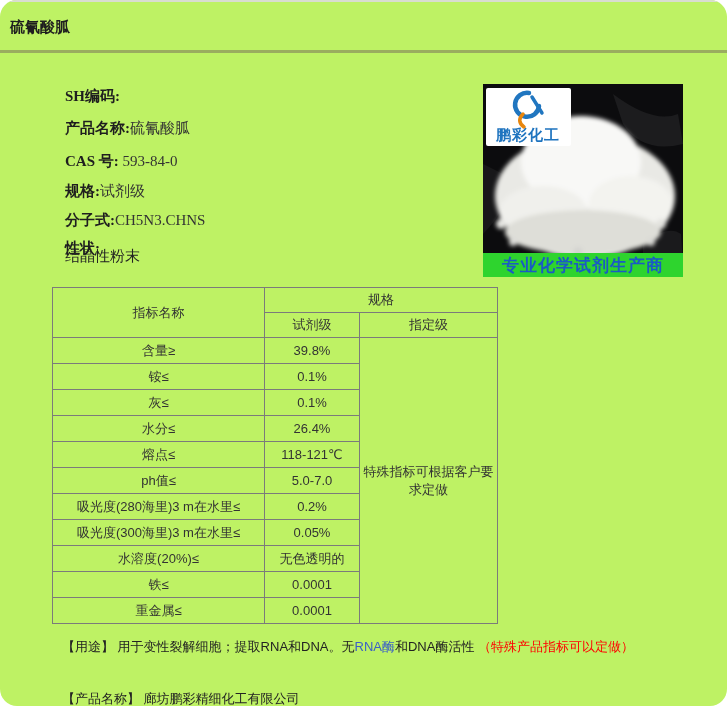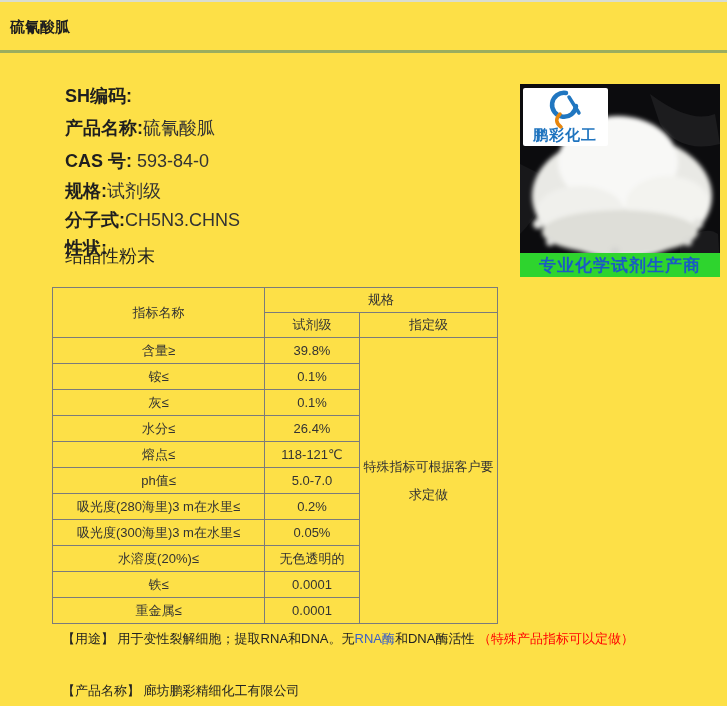--- a/index.html
+++ b/index.html
@@ -1,44 +1,44 @@
 <!DOCTYPE html>
 <html><head>
 <meta charset="utf-8">
 <style>
   * { margin: 0; padding: 0; box-sizing: border-box; }
   html,body { background:#ffffff; }
   body { font-family: "Liberation Sans", "DejaVu Sans", sans-serif; color:#222; }
   #page {
     position: relative; width: 727px; height: 706px;
-    background: #fde047; overflow: hidden;
+    background: #bef264; overflow: hidden; border-radius: 17px;
   }
   .top-strip { position:absolute; left:0; top:0; width:727px; height:2px; background:#d9ddd0; }
   .page-title { position:absolute; left:10px; top:18px; font-size:15px; font-weight:bold; color:#1f1f1f; }
   .olive-divider { position:absolute; left:0; top:50px; width:727px; height:3px; background:#9aad5f; }
 
-  .info-line { position:absolute; left:65px; font-size:18px; line-height:16px; white-space:nowrap; }
+  .info-line { position:absolute; left:65px; font-size:15px; line-height:16px; white-space:nowrap;font-family:Liberation Serif, serif; }
   .info-line b { font-weight:bold; color:#1f1f1f; }
   .info-line span.val { font-weight:normal; color:#333; }
 
   table.spec { position:absolute; left:52px; top:287px; border-collapse:collapse; table-layout:fixed; }
   table.spec td, table.spec th {
     border:1px solid #7b7b7b; font-size:13px; font-weight:normal; color:#333;
     text-align:center; vertical-align:middle; padding:0; overflow:hidden;
   }
   .c1 { width:212px; }
   .c2 { width:95px; }
   .c3 { width:138px; }
   tr.hdr  td { height:25px; }
   tr.data td { height:26px; }
-  td.merged { text-align:left; vertical-align:middle; padding:0 2px; line-height:28px; white-space:normal; }
+  td.merged { text-align:left; vertical-align:middle; padding:0 2px; line-height:18px; white-space:normal; }
 
-  .photo { position:absolute; left:520px; top:84px; width:200px; height:193px; }
+  .photo { position:absolute; left:483px; top:84px; width:200px; height:193px; }
 
-  .footer-line { position:absolute; left:62px; font-size:13px; line-height:17px; white-space:nowrap; color:#222; }
+  .footer-line { position:absolute; left:62px; font-size:13px; line-height:17px; white-space:nowrap; color:#222;margin-top:8px; }
   .txt-red  { color:#ff0000; }
   .txt-link { color:#3a5fc8; }
 </style>
 </head>
 <body>
 
 <div id="page">
 
   <div class="top-strip"></div>
   <h1 class="page-title">硫氰酸胍</h1>

